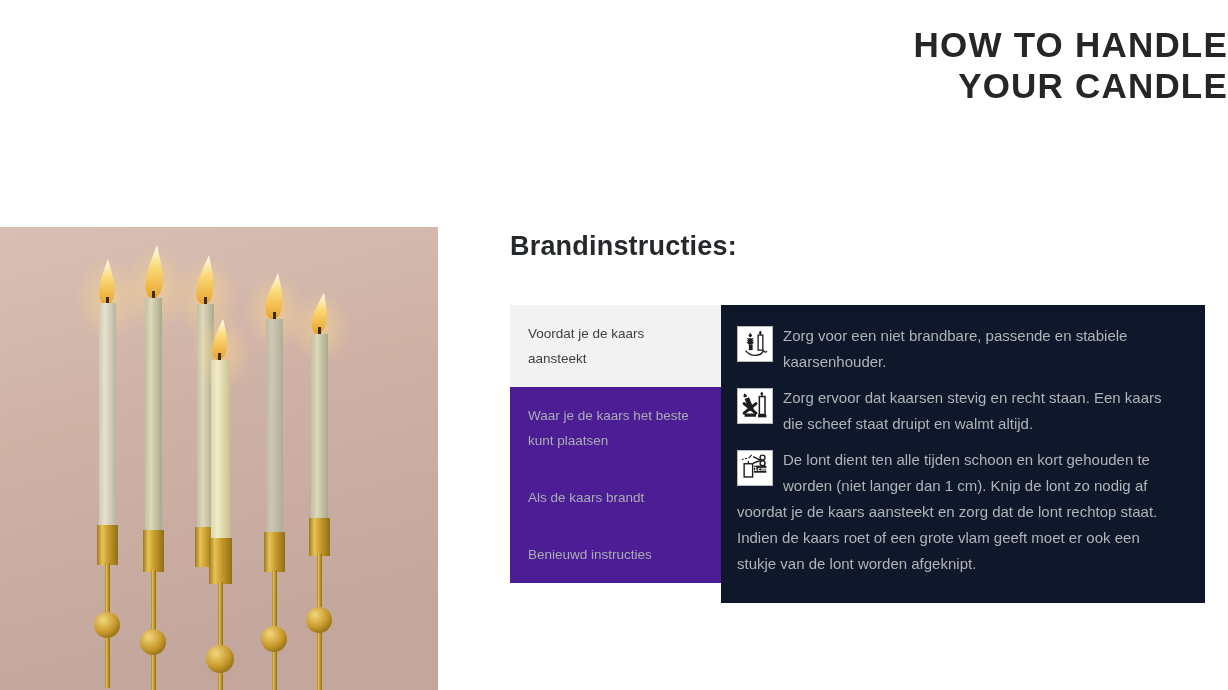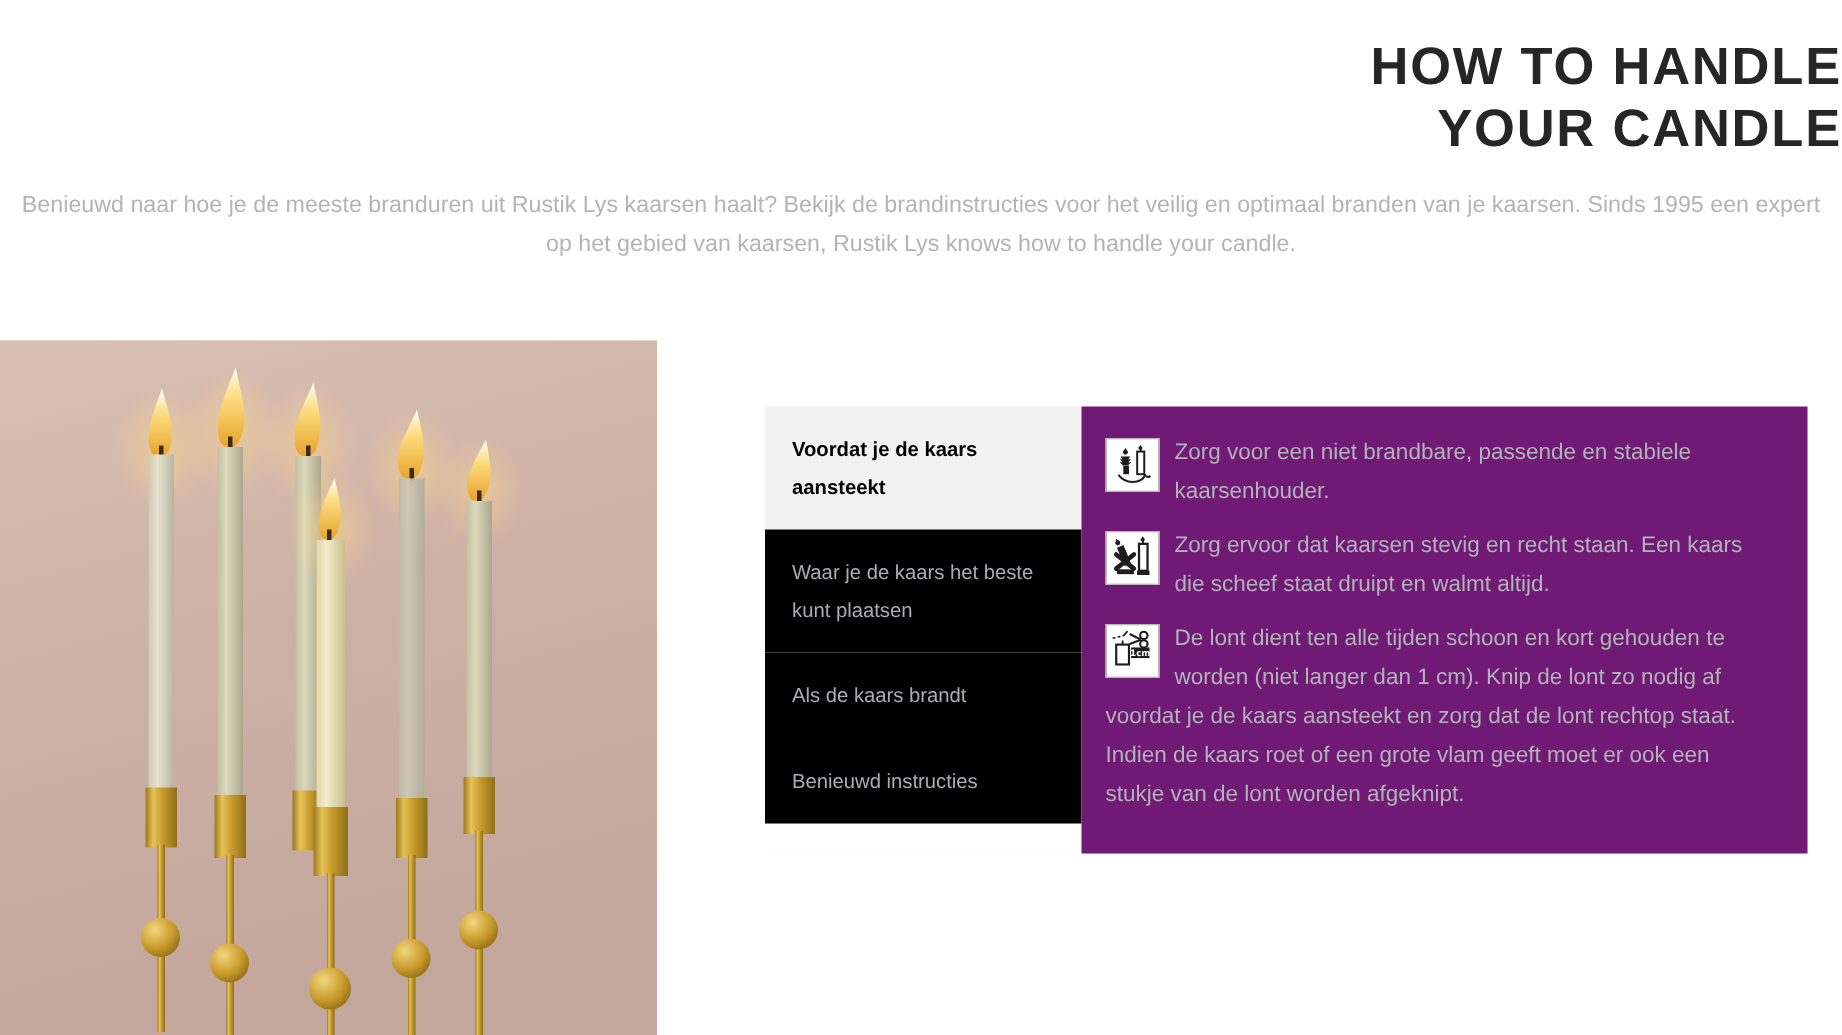--- a/index.html
+++ b/index.html
@@ -96,33 +96,33 @@
     flex: 0 0 211px;
     background: #ffffff;
     padding-bottom: 20px;
   }
 
   .tab-item {
     padding: 16px 18px 16px 18px;
     font-size: 13.5px;
     line-height: 25px;
     color: #a9adb2;
-    background: #000000;
+    background: #4c1d95;
     cursor: pointer;
   }
 
   .tab-item.active {
     background: #f2f2f2;
-    color: #000000;
-    font-weight: 700;
+    color: #404040;
+    font-weight: 400;
   }
 
   .tab-content {
     flex: 1 1 auto;
-    background: #701a75;
+    background: #0f172a;
     padding: 18px 22px 22px 16px;
   }
 
   .instr {
     margin-bottom: 10px;
     font-size: 15px;
     line-height: 26px;
     color: #b0b4b8;
   }
 
@@ -144,21 +144,20 @@
   .clear { clear: both; }
 </style>
 </head>
 <body>
 
 <div class="page">
 
   <div class="hero">
     <h1 class="hero-title">HOW TO HANDLE
 YOUR CANDLE</h1>
-    <p class="hero-sub">Benieuwd naar hoe je de meeste branduren uit Rustik Lys kaarsen haalt? Bekijk de brandinstructies voor het veilig en optimaal branden van je kaarsen. Sinds 1995 een expert op het gebied van kaarsen, Rustik Lys knows how to handle your candle.</p>
   </div>
 
   <div class="body-row">
 
     <div class="photo">
       <svg viewBox="0 0 438 463" preserveAspectRatio="xMidYMid slice">
         <defs>
           <linearGradient id="wallg" x1="0" y1="0" x2="0.25" y2="1">
             <stop offset="0%" stop-color="#d8bfb4"></stop>
             <stop offset="45%" stop-color="#cfb2a6"></stop>
@@ -259,20 +258,21 @@
           <rect x="311" y="107" width="17" height="186" fill="url(#waxB)"></rect>
           <rect x="309" y="291" width="21" height="38" fill="url(#brassg)"></rect>
           <rect x="317" y="327" width="5" height="136" fill="url(#brassg)"></rect>
           <circle cx="319" cy="393" r="13" fill="url(#ballg)"></circle>
         </g>
       </svg>
     </div>
 
     <div class="right-col">
 
+      <h2 class="section-title">Brandinstructies:</h2>
 
       <div class="tabs-panel">
 
         <div class="tab-list">
           <div class="tab-item active">Voordat je de kaars aansteekt</div>
           <div class="tab-item">Waar je de kaars het beste kunt plaatsen</div>
           <div class="tab-item">Als de kaars brandt</div>
           <div class="tab-item">Benieuwd instructies</div>
         </div>
 

